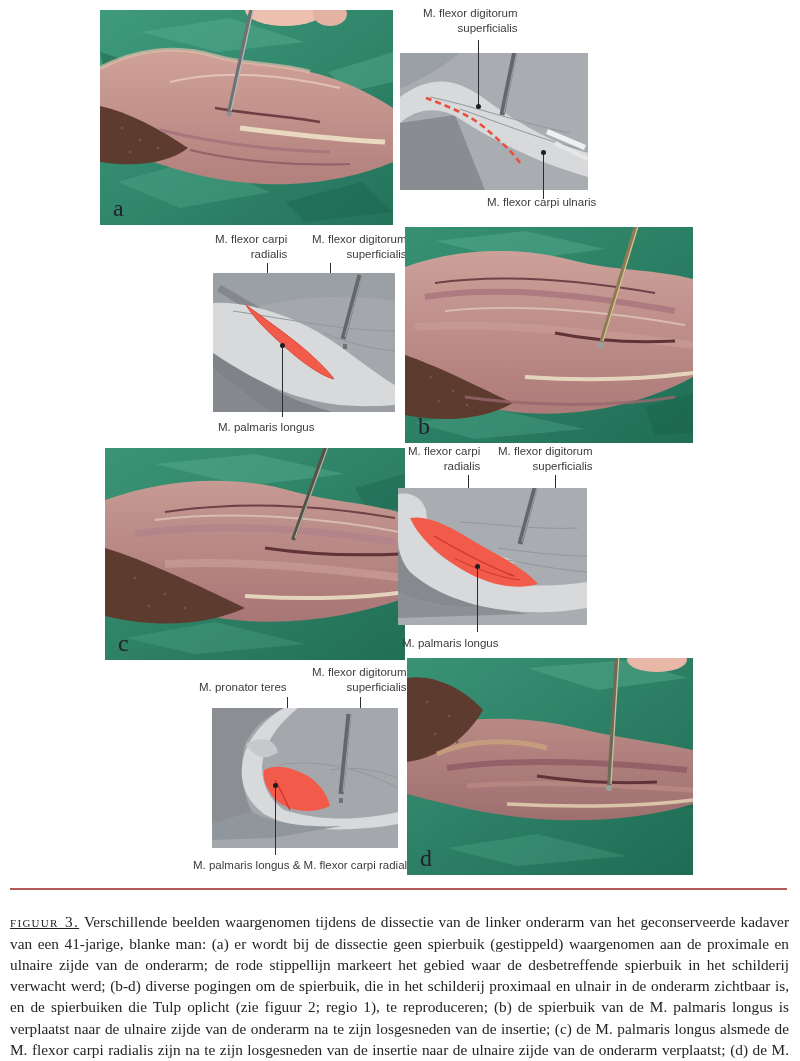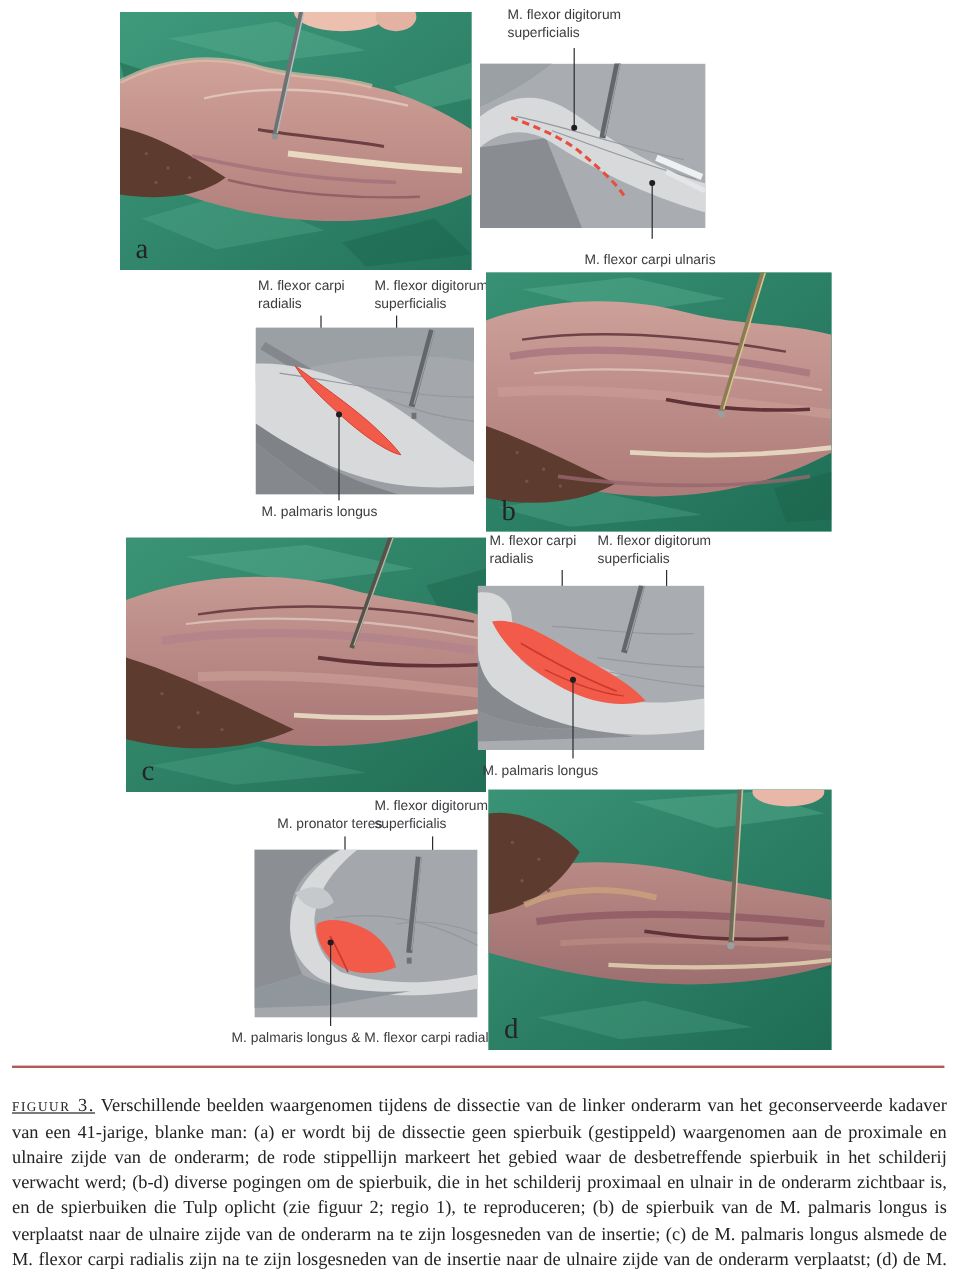--- a/index.html
+++ b/index.html
@@ -4,21 +4,21 @@
 <style>
   html,body{margin:0;padding:0;background:#ffffff;}
   .page{position:relative;width:800px;height:1061px;background:#ffffff;overflow:hidden;
         font-family:"Liberation Sans",sans-serif;}
   .photo{position:absolute;overflow:hidden;background:#2e8a6b;}
   .photo svg{display:block;width:100%;height:100%;}
   .panel-letter{position:absolute;left:13px;bottom:5px;font-family:"Liberation Serif",serif;
                 font-size:24px;color:#232328;line-height:1;}
   .diagram{position:absolute;}
   .diagram svg{display:block;width:100%;height:100%;}
-  .lbl{position:absolute;font-size:11.5px;line-height:14.5px;color:#3b3b40;white-space:nowrap;}
+  .lbl{position:absolute;font-size:11.5px;line-height:14.5px;color:#3b3b40;white-space:nowrap;text-align:right;}
   .pointer{position:absolute;width:1.2px;background:#2c2c30;}
   .dot{position:absolute;width:5px;height:5px;border-radius:50%;background:#1e1e22;}
   .rule{position:absolute;left:10px;top:888px;width:777px;height:2px;background:#b2595a;}
   .caption{position:absolute;left:10px;top:896px;width:779px;
            font-family:"Liberation Serif",serif;font-size:15.3px;line-height:21.3px;
            color:#232323;text-align:justify;}
   .figlabel{font-variant:small-caps;letter-spacing:1.3px;text-decoration:underline;}
 </style>
 </head>
 <body>
@@ -84,21 +84,21 @@
     </svg>
   </div>
 
   <div class="lbl" style="left:423px;top:6px;">
     <div>M. flexor digitorum</div>
     <div>superficialis</div>
   </div>
   <div class="pointer" style="left:478px;top:40px;height:66px;"></div>
   <div class="dot" style="left:476px;top:104px;"></div>
 
-  <div class="lbl" style="left:487px;top:210px;">
+  <div class="lbl" style="left:487px;top:195px;">
     <div>M. flexor carpi ulnaris</div>
   </div>
   <div class="pointer" style="left:543px;top:152px;height:47px;"></div>
   <div class="dot" style="left:541px;top:150px;"></div>
 
   <div class="lbl" style="left:215px;top:232px;">
     <div>M. flexor carpi</div>
     <div>radialis</div>
   </div>
   <div class="lbl" style="left:312px;top:232px;">
@@ -242,21 +242,21 @@
       </g>
     </svg>
   </div>
 
   <div class="lbl" style="left:402px;top:636px;">
     <div>M. palmaris longus</div>
   </div>
   <div class="pointer" style="left:477px;top:566px;height:66px;"></div>
   <div class="dot" style="left:475px;top:564px;"></div>
 
-  <div class="lbl" style="left:231px;top:680px;">
+  <div class="lbl" style="left:199px;top:680px;">
     <div>M. pronator teres</div>
   </div>
   <div class="lbl" style="left:312px;top:665px;">
     <div>M. flexor digitorum</div>
     <div>superficialis</div>
   </div>
   <div class="pointer" style="left:287px;top:697px;height:79px;"></div>
   <div class="dot" style="left:285px;top:775px;"></div>
   <div class="pointer" style="left:360px;top:697px;height:70px;"></div>
   <div class="dot" style="left:358px;top:766px;"></div>

